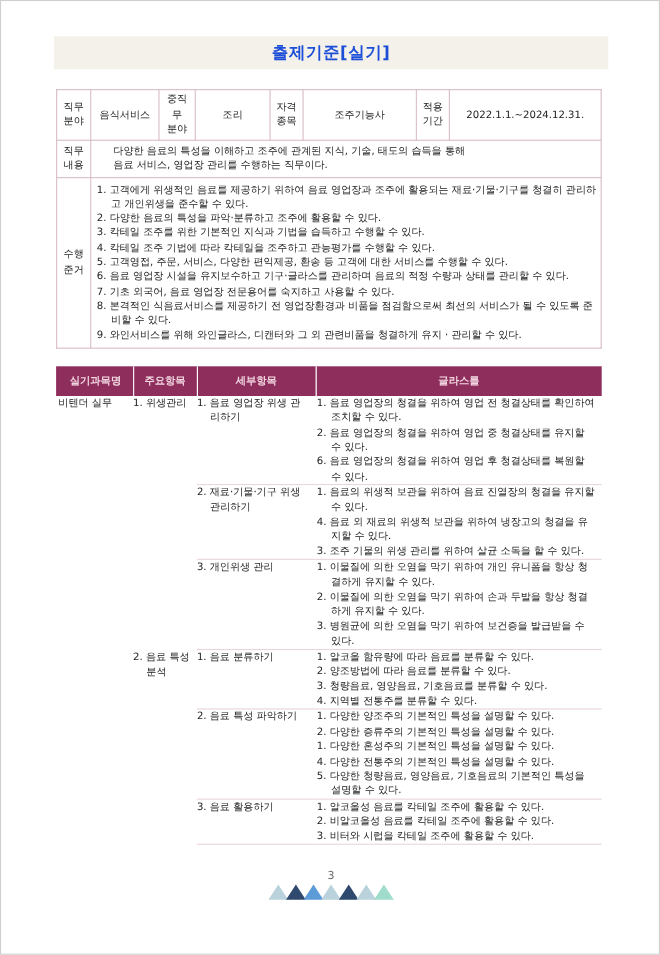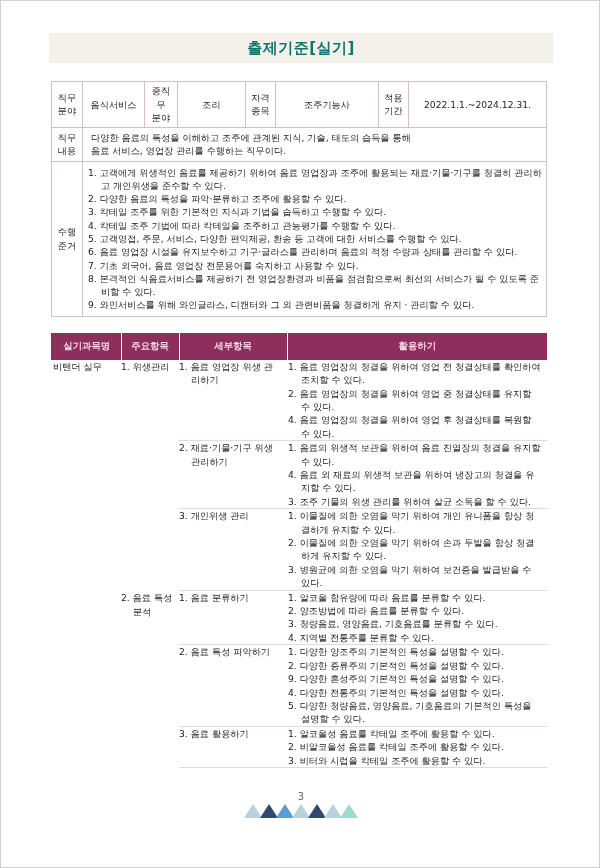--- a/index.html
+++ b/index.html
@@ -11,21 +11,21 @@
     position: relative;
     border: 1px solid #cfcfcf;
   }
   .page { position: absolute; left: 48px; top: 32px; width: 504px; }
   .title-bar {
     background: #f3f1ea;
     height: 30px;
     display: flex; align-items: center; justify-content: center;
   }
   .title-bar span {
-    color: #0f766e; font-size: 15px; font-weight: bold; letter-spacing: 0.5px;
+    color: #1d4ed8; font-size: 15px; font-weight: bold; letter-spacing: 0.5px;
   }
 
   table { border-collapse: collapse; width: 100%; }
   .info-table { margin-top: 18px; width: 496px; margin-left: 2px; border: 1px solid #14532d; }
   .info-table td {
     border: 1px solid #d8bcc7;
     padding: 2px 3px;
     line-height: 13.5px;
     vertical-align: middle;
   }
@@ -80,21 +80,21 @@
       <td class="c" style="width:30px; white-space:pre-line">자격
 종목</td>
       <td class="c" style="width:103px">조주기능사</td>
       <td class="c" style="width:30px; white-space:pre-line">적용
 기간</td>
       <td class="c">2022.1.1.~2024.12.31.</td>
     </tr>
     <tr>
       <td class="lbl" style="white-space:pre-line">직무
 내용</td>
-      <td colspan="7" style="padding:3px 8px;margin-left:30px;">
+      <td colspan="7" style="padding:3px 20px;margin-left:30px;">
         <div>다양한 음료의 특성을 이해하고 조주에 관계된 지식, 기술, 태도의 습득을 통해</div>
         <div>음료 서비스, 영업장 관리를 수행하는 직무이다.</div>
       </td>
     </tr>
     <tr>
       <td class="lbl" style="white-space:pre-line">수행
 준거</td>
       <td colspan="7" style="padding:2px 4px;">
         <ul class="crit-list">
           <li>1. 고객에게 위생적인 음료를 제공하기 위하여 음료 영업장과 조주에 활용되는 재료·기물·기구를 청결히 관리하고 개인위생을 준수할 수 있다.</li>
@@ -111,36 +111,36 @@
     </tr>
   </tbody>
     </table>
 
   <table class="detail-table">
     <tbody>
         <tr>
       <th class="col1">실기과목명</th>
       <th class="col2">주요항목</th>
       <th class="col3">세부항목</th>
-      <th>활용하기</th>
+      <th>글라스를</th>
     </tr>
 
     <tr class="sub-row">
       <td class="col1" rowspan="6">비텐더 실무</td>
       <td class="col2" rowspan="3">
             <div class="item">1. 위생관리</div>
           </td>
       <td class="col3 sub">
             <div class="item" style="padding-right:8px">1. 음료 영업장 위생 관리하기</div>
           </td>
       <td class="det">
             <ul>
         <li>1. 음료 영업장의 청결을 위하여 영업 전 청결상태를 확인하여 조치할 수 있다.</li>
         <li>2. 음료 영업장의 청결을 위하여 영업 중 청결상태를 유지할 수 있다.</li>
-        <li>4. 음료 영업장의 청결을 위하여 영업 후 청결상태를 복원할 수 있다.</li>
+        <li>6. 음료 영업장의 청결을 위하여 영업 후 청결상태를 복원할 수 있다.</li>
       </ul>
           </td>
     </tr>
     <tr class="sub-row">
       <td class="col3 sub">
             <div class="item" style="padding-right:4px">2. 재료·기물·기구 위생 관리하기</div>
           </td>
       <td class="det">
             <ul>
         <li>1. 음료의 위생적 보관을 위하여 음료 진열장의 청결을 유지할 수 있다.</li>
@@ -179,21 +179,21 @@
           </td>
     </tr>
     <tr class="sub-row">
       <td class="col3 sub">
             <div class="item">2. 음료 특성 파악하기</div>
           </td>
       <td class="det">
             <ul>
         <li>1. 다양한 양조주의 기본적인 특성을 설명할 수 있다.</li>
         <li>2. 다양한 증류주의 기본적인 특성을 설명할 수 있다.</li>
-        <li>9. 다양한 혼성주의 기본적인 특성을 설명할 수 있다.</li>
+        <li>1. 다양한 혼성주의 기본적인 특성을 설명할 수 있다.</li>
         <li>4. 다양한 전통주의 기본적인 특성을 설명할 수 있다.</li>
         <li>5. 다양한 청량음료, 영양음료, 기호음료의 기본적인 특성을 설명할 수 있다.</li>
       </ul>
           </td>
     </tr>
     <tr class="sub-row">
       <td class="col3 sub">
             <div class="item">3. 음료 활용하기</div>
           </td>
       <td class="det">

